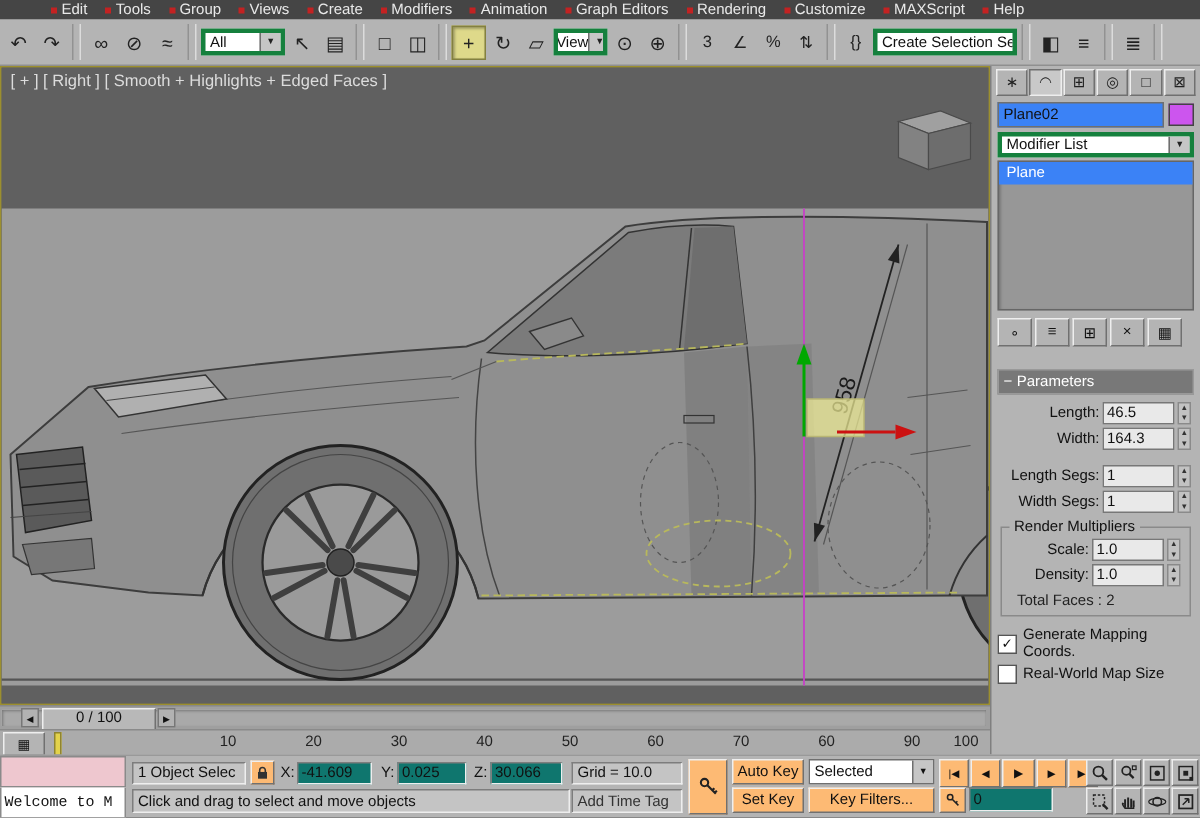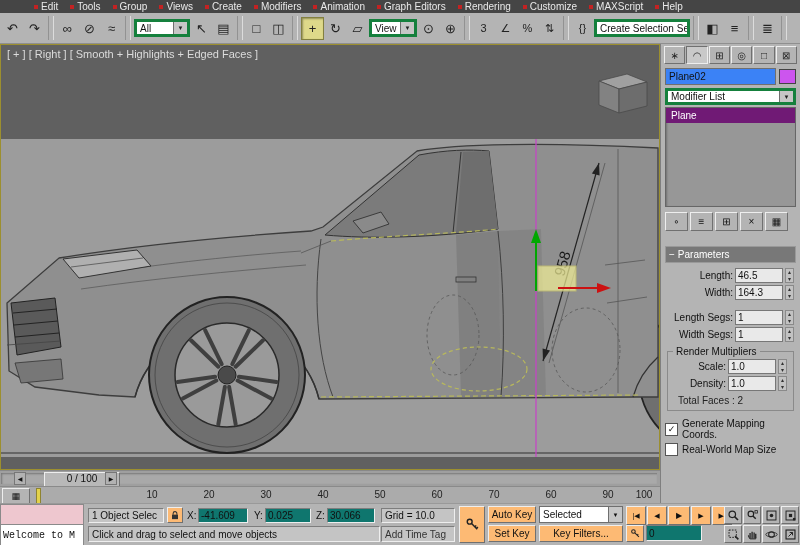--- a/index.html
+++ b/index.html
@@ -37,21 +37,21 @@
           display:flex;align-items:center;justify-content:center;font-size:10px;color:#222;}
   .cp-tab.active{background:#c9c9c9;border-top:1px solid #707070;border-left:1px solid #707070;
                  border-bottom:1px solid #eee;border-right:1px solid #eee;}
   .cp-name-row{display:flex;gap:3px;padding:3px 4px 2px;align-items:center;}
   .cp-name-field{flex:1;height:15px;background:#3b82f6;border:1px solid #6f6f6f;font-size:10px;
                  line-height:15px;padding:0 3px;}
   .color-swatch{width:15px;height:13px;background:#cc55ee;border:1px solid #444;flex:none;}
   .cp-combo{margin:1px 4px 2px;gap:14px;}
   .stack-box{margin:2px 4px;height:98px;background:#979797;border:1px solid #666;
              box-shadow:inset 1px 1px 2px rgba(0,0,0,.25);}
-  .stack-row{height:15px;background:#701a75;color:#fff;font-size:10px;line-height:15px;padding:0 5px;}
+  .stack-row{height:15px;background:#3b82f6;color:#fff;font-size:10px;line-height:15px;padding:0 5px;}
   .stack-tools{display:flex;gap:2px;padding:3px 4px;}
   .stack-tool{width:21px;height:17px;background:#b4b4b4;border-top:1px solid #eee;border-left:1px solid #eee;
               border-bottom:1px solid #707070;border-right:1px solid #707070;
               display:flex;align-items:center;justify-content:center;font-size:10px;}
   .rollout-header{margin:12px 4px 4px;height:15px;background:#787878;color:#fff;border:1px solid #999;
                   display:flex;align-items:center;font-size:10px;gap:3px;padding:0 3px;}
   .param-row{display:flex;align-items:center;justify-content:flex-end;gap:2px;padding:1px 6px 1px 0;font-size:10px;}
   .param-field{width:42px;height:13px;background:#e9e9e9;border:1px solid #777;font-size:10px;
                line-height:13px;padding:0 2px;overflow:hidden;}
   .spin{width:9px;height:15px;display:flex;flex-direction:column;justify-content:space-between;
@@ -64,21 +64,21 @@
             text-align:center;flex:none;color:#111;}
   
   #timeslider{position:absolute;left:0;top:470px;width:660px;height:16px;background:#9f9f9f;
               border-top:1px solid #888;box-sizing:border-box;}
   .ts-track{position:absolute;left:1px;top:2px;width:656px;height:11px;background:#a9a9a9;
             box-shadow:inset 1px 1px 2px rgba(0,0,0,.3);}
   .ts-btn{position:absolute;top:1px;width:12px;height:13px;font-size:6px;display:flex;align-items:center;
           justify-content:center;background:#b2b2b2;border:1px solid #777;box-sizing:border-box;}
   .ts-handle{position:absolute;left:28px;top:1px;width:76px;height:17px;background:#b8b8b8;
              border-top:1px solid #eee;border-left:1px solid #eee;border-bottom:1px solid #707070;
-             border-right:1px solid #707070;font-size:10px;text-align:center;line-height:12px;box-sizing:border-box;margin-left:16px;}
+             border-right:1px solid #707070;font-size:10px;text-align:center;line-height:12px;box-sizing:border-box;}
   #trackbar{position:absolute;left:0;top:486px;width:660px;height:17px;background:#ababab;
             border-top:1px solid #8a8a8a;box-sizing:border-box;}
   .tb-open{position:absolute;left:2px;top:1px;width:26px;height:14px;background:#b4b4b4;
            border-top:1px solid #eee;border-left:1px solid #eee;border-bottom:1px solid #707070;
            border-right:1px solid #707070;font-size:9px;display:flex;align-items:center;justify-content:center;}
   .tick-label{position:absolute;top:2px;font-size:10px;color:#222;transform:translateX(-50%);}
   .frame-marker{position:absolute;left:36px;top:1px;width:3px;height:14px;background:#e3d24b;border:1px solid #8f8430;}
   
   #statusbar{position:absolute;left:0;top:503px;width:800px;height:42px;background:#b4b4b4;
              border-top:1px solid #999;box-sizing:border-box;}
@@ -197,21 +197,21 @@
     <div class="sep"></div>
     <div class="tb active">
         <span>+</span>
       </div>
     <div class="tb">
         <span>↻</span>
       </div>
     <div class="tb">
         <span>▱</span>
       </div>
-    <div class="combo" style="width:48px;justify-content:center;">
+    <div class="combo" style="width:36px;justify-content:center;">
       <span>View</span>
       <span class="arrow">▼</span>
     </div>
     <div class="tb">
         <span>⊙</span>
       </div>
     <div class="tb">
         <span>⊕</span>
       </div>
     <div class="sep"></div>

